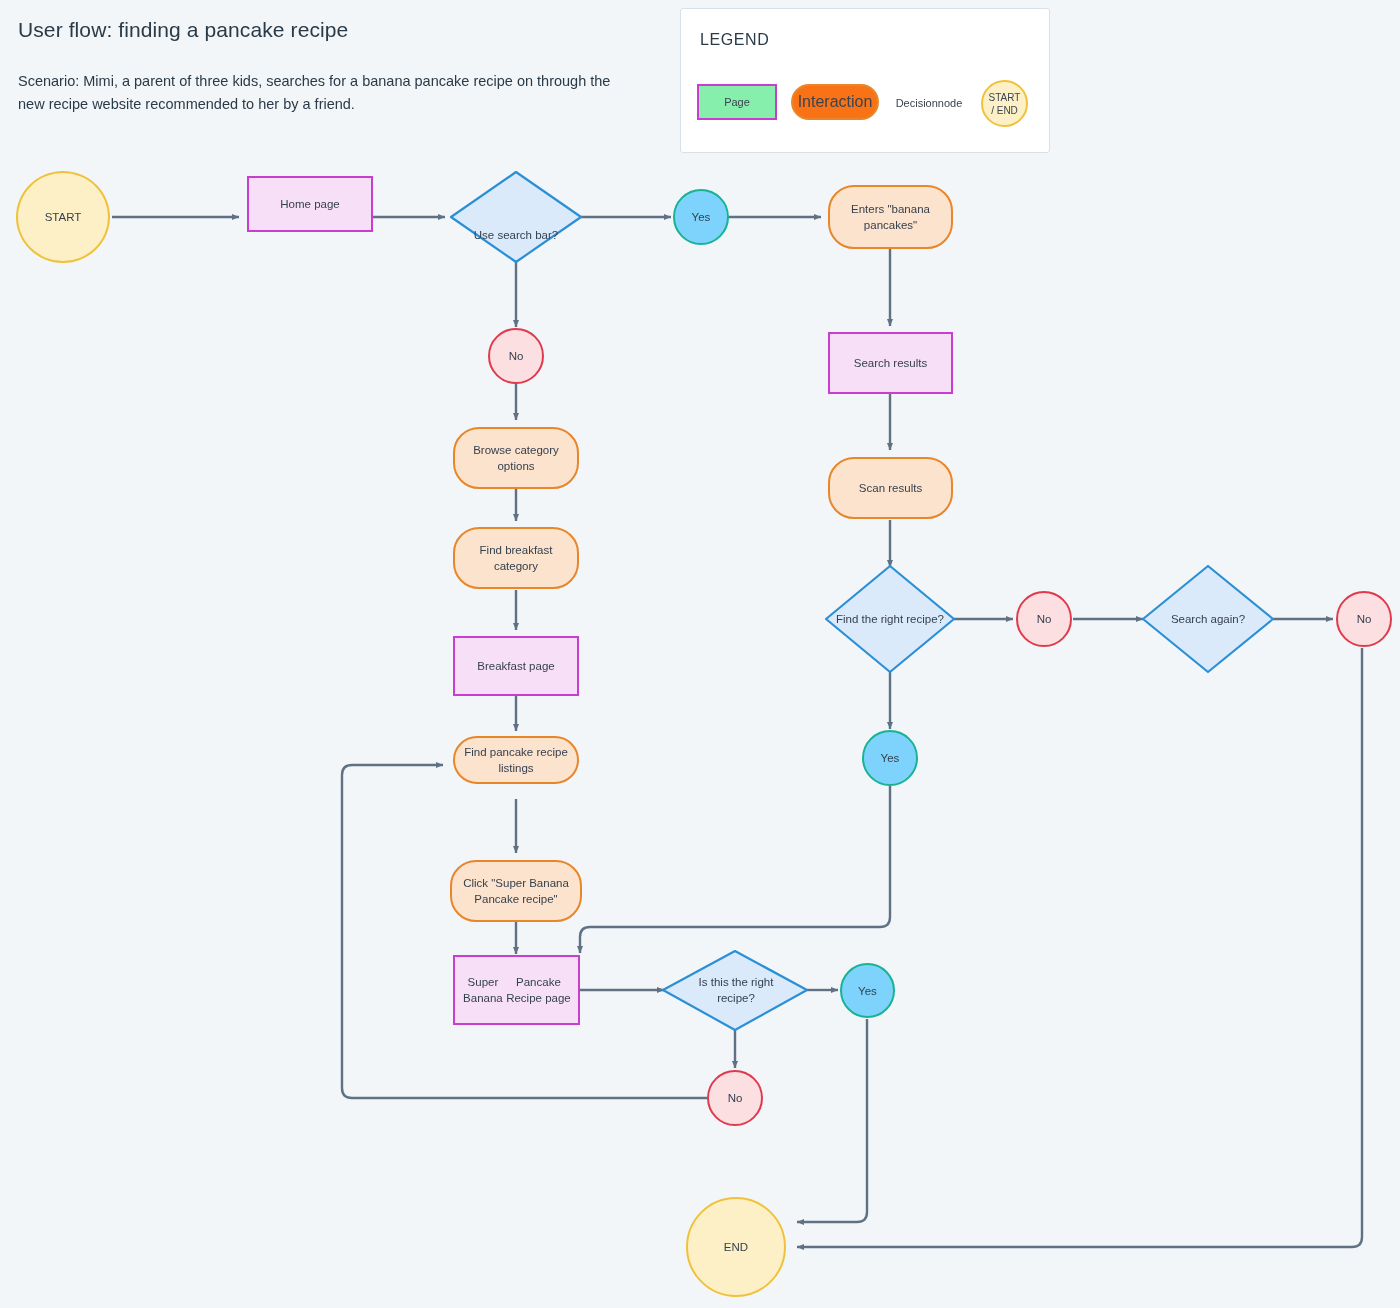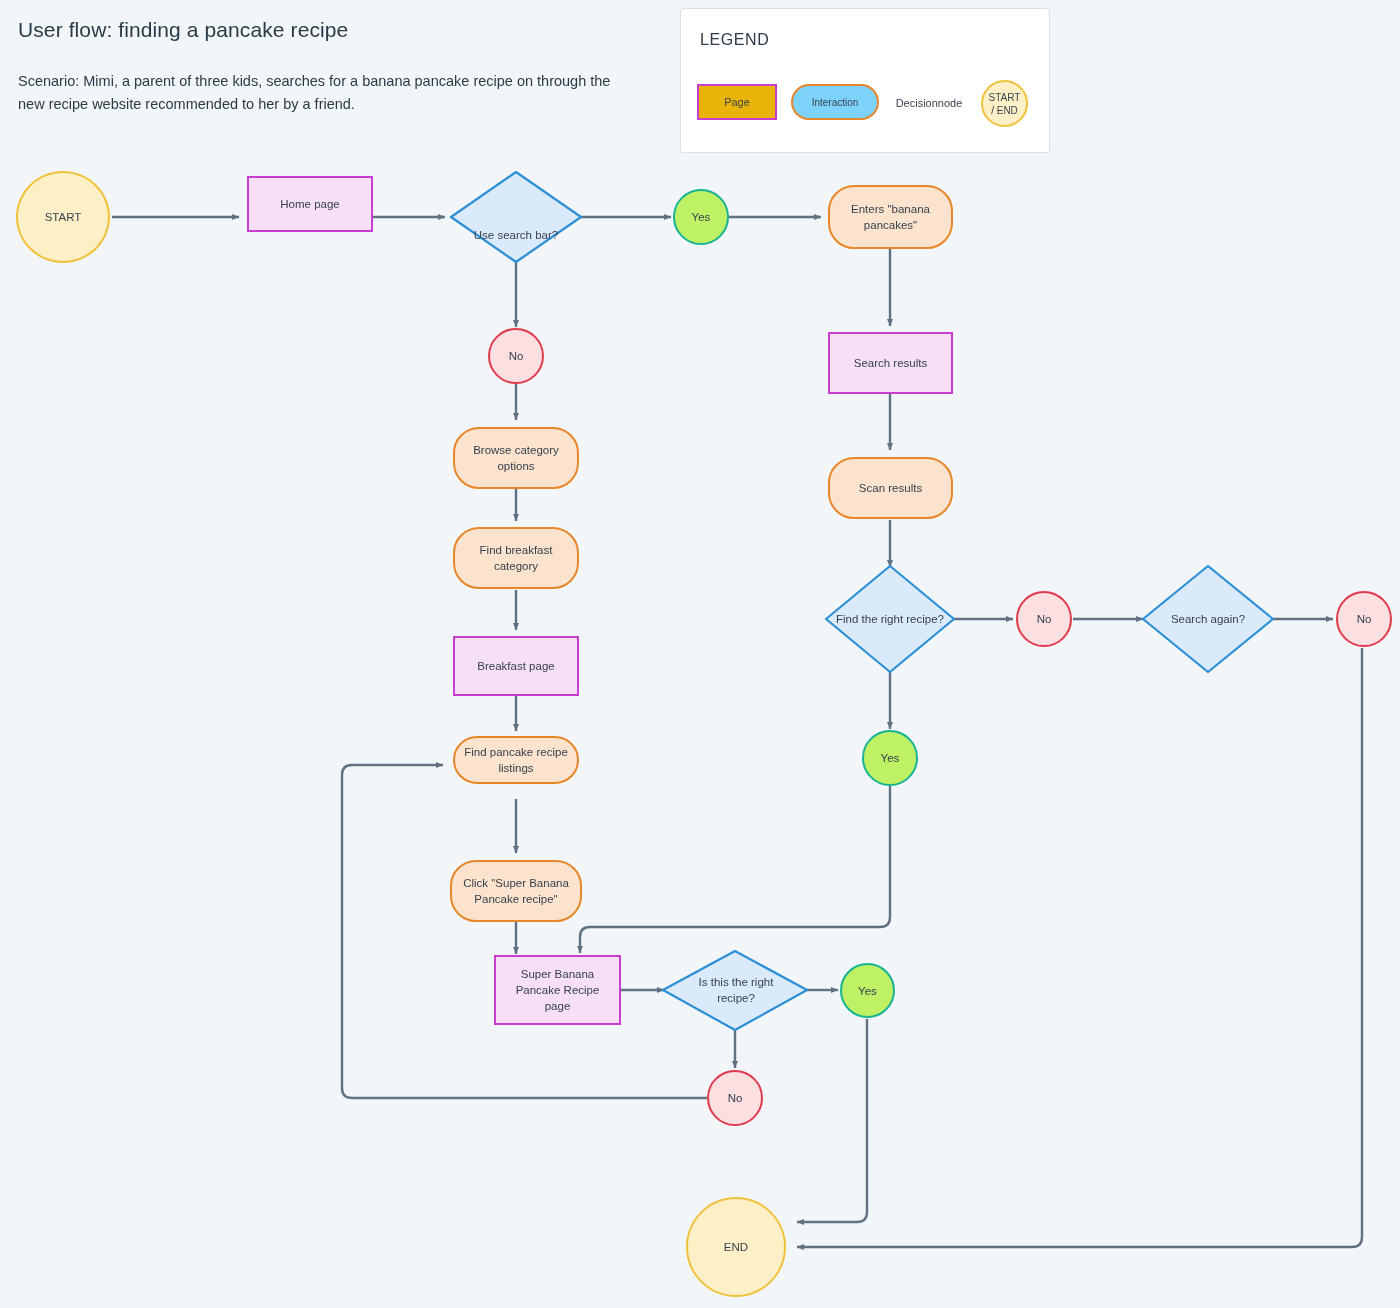--- a/index.html
+++ b/index.html
@@ -31,27 +31,27 @@
     position:absolute;left:680px;top:8px;width:370px;height:145px;
     background:#ffffff;border:1px solid #d9e0e6;border-radius:3px;
     box-sizing:border-box;
   }
   .legend-title{
     position:absolute;left:700px;top:31px;
     font-size:16px;letter-spacing:.6px;color:#2b3a47;
   }
   .lg-page{
     position:absolute;left:697px;top:84px;width:80px;height:36px;
-    background:#eab308;border:2px solid #c83fd0;box-sizing:border-box;
+    background:#86efac;border:2px solid #c83fd0;box-sizing:border-box;
     display:flex;align-items:center;justify-content:center;font-size:11px;color:#3a4450;
   }
   .lg-inter{
     position:absolute;left:791px;top:84px;width:88px;height:36px;
-    background:#7dd3fc;border:2px solid #e8862a;border-radius:18px;box-sizing:border-box;
-    display:flex;align-items:center;justify-content:center;font-size:10px;color:#3a4450;
+    background:#f97316;border:2px solid #e8862a;border-radius:18px;box-sizing:border-box;
+    display:flex;align-items:center;justify-content:center;font-size:16px;color:#3a4450;
   }
   .lg-dec-label{
     position:absolute;left:890px;top:82px;width:78px;height:42px;
     display:flex;flex-direction:row;align-items:center;justify-content:center;
     font-size:11px;line-height:15px;color:#3a4450;text-align:center;
   }
   .lg-se{
     position:absolute;left:981px;top:80px;width:47px;height:47px;
     background:#fdf0c6;border:2px solid #f0c23c;border-radius:50%;box-sizing:border-box;
     display:flex;flex-direction:column;align-items:center;justify-content:center;
@@ -61,21 +61,21 @@
   
   .node{
     position:absolute;box-sizing:border-box;
     display:flex;align-items:center;justify-content:center;
     text-align:center;font-size:11.5px;line-height:16px;color:#36414f;
     padding:2px 6px;
   }
   .page{background:#f7e0f7;border:2px solid #c83fd0;}
   .inter{background:#fce3cd;border:2px solid #e8862a;border-radius:26px;}
   .startend{background:#fdf0c6;border:2px solid #f0c23c;border-radius:50%;font-size:11.5px;}
-  .yes{background:#bef264;border:2px solid #17b394;border-radius:50%;font-size:11.5px;}
+  .yes{background:#7dd3fc;border:2px solid #17b394;border-radius:50%;font-size:11.5px;}
   .no{background:#fbdfe1;border:2px solid #e03a4e;border-radius:50%;font-size:11.5px;}
   .decision-label{
     position:absolute;display:flex;align-items:center;justify-content:center;
     text-align:center;font-size:11.5px;line-height:16px;color:#36414f;
     box-sizing:border-box;padding:0 4px;
   }
 </style>
 </head>
 <body>
 
@@ -241,21 +241,21 @@
   <div class="node inter" style="left:453px;top:736px;width:126px;height:48px;flex-direction:column;">
     <span>Find pancake recipe</span>
     <span>listings</span>
   </div>
 
   <div class="node inter" style="left:450px;top:860px;width:132px;height:62px;flex-direction:column;">
     <span>Click "Super Banana</span>
     <span>Pancake recipe"</span>
   </div>
 
-  <div class="node page" style="left:453px;top:955px;width:127px;height:70px;flex-direction:column;margin-left:41px;">
+  <div class="node page" style="left:453px;top:955px;width:127px;height:70px;flex-direction:row;">
     <span>Super Banana</span>
     <span>Pancake Recipe page</span>
   </div>
 
   <div class="decision-label" style="left:686px;top:968px;width:100px;height:44px;flex-direction:column;">
     <span>Is this the right</span>
     <span>recipe?</span>
   </div>
 
   <div class="node no" style="left:707px;top:1070px;width:56px;height:56px;">

